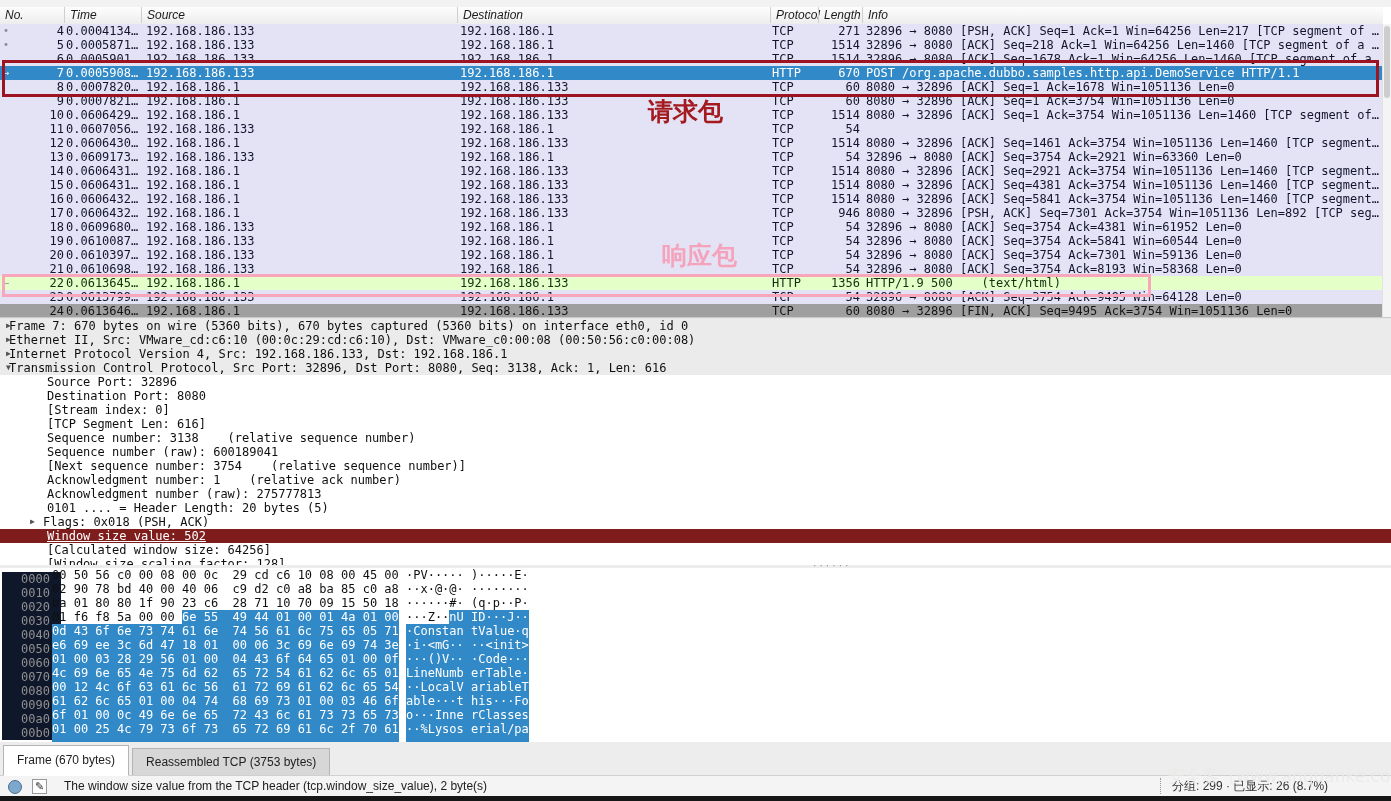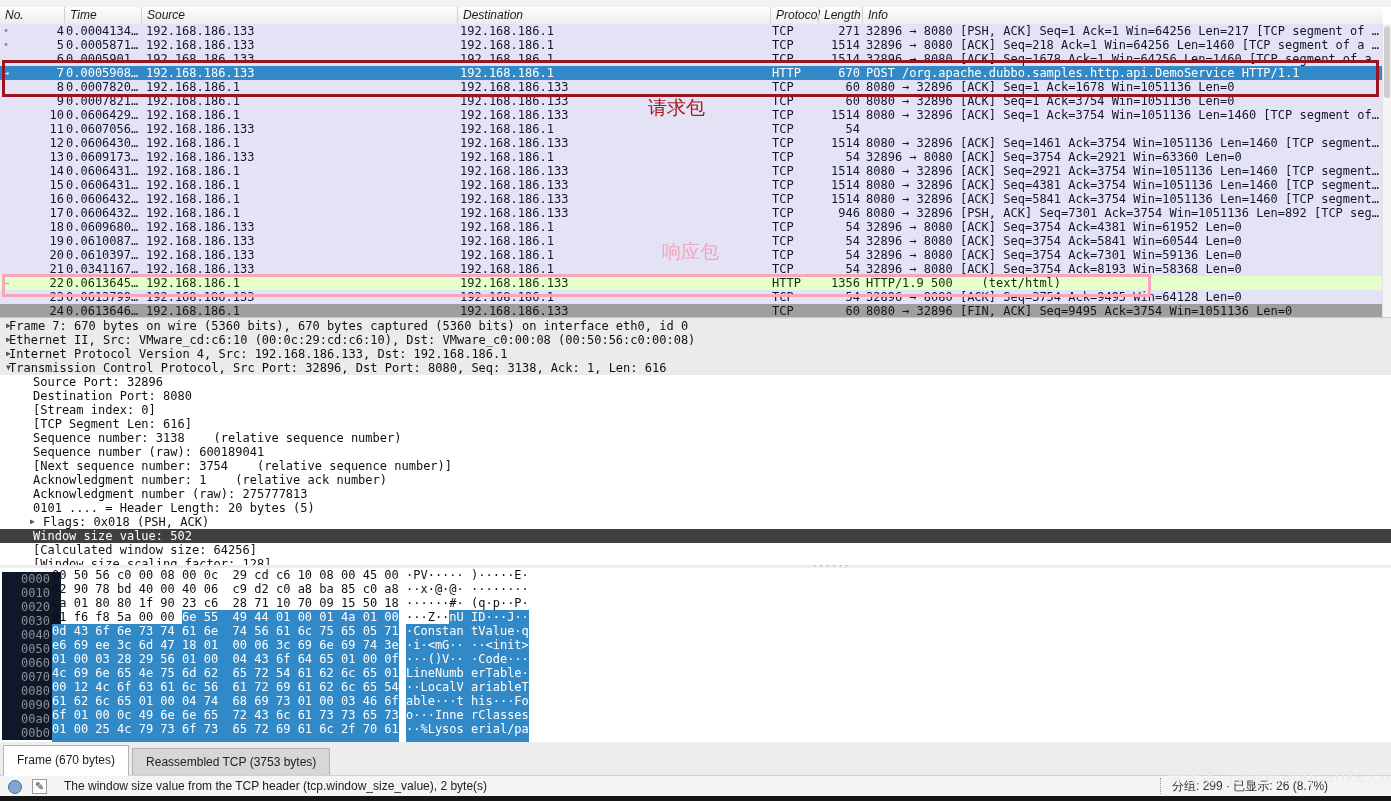--- a/index.html
+++ b/index.html
@@ -39,39 +39,39 @@
   .pproto{left:772px;width:46px;}
   .plen{left:816px;width:44px;text-align:right;}
   .pinfo{left:866px;width:517px;}
 
   .vscroll{position:absolute;right:0;top:17px;width:8px;height:293px;background:#f4f4f4;border-left:1px solid #e2e2e2;}
   .vthumb{position:absolute;left:1px;top:2px;width:6px;height:72px;background:#cdcdcd;border-radius:3px;}
 
   
   .req-box{position:absolute;left:2px;top:60px;width:1371px;height:31px;border:3px solid #9c1421;z-index:4;pointer-events:none;}
   .resp-box{position:absolute;left:2px;top:274px;width:1143px;height:17px;border:3px solid #f7a6bc;z-index:4;pointer-events:none;}
-  .anno-label{position:absolute;z-index:4;font-family:"DejaVu Sans",sans-serif;font-weight:normal;font-size:19px;pointer-events:none;}
+  .anno-label{position:absolute;z-index:4;font-family:"DejaVu Sans",sans-serif;font-weight:bold;font-size:25px;pointer-events:none;}
   .req-label{left:648px;top:95px;color:#a31b1f;}
   .resp-label{left:662px;top:239px;color:#f5a3bd;}
 
   
   .split1{position:absolute;left:0;top:317px;width:1391px;height:2px;background:#e6e6e6;border-top:1px solid #cacaca;}
   .split2{position:absolute;left:0;top:565px;width:1391px;height:3px;background:#ededed;}
   .split2 .dots{position:absolute;left:812px;top:-4px;color:#9a9a9a;font-size:9px;letter-spacing:1px;}
 
   
   .details{position:absolute;left:0;top:319px;width:1391px;height:246px;background:#fff;overflow:hidden;}
   .dline{position:relative;height:14px;line-height:14px;white-space:pre;color:#0f0f0f;}
   .dline.top{background:#ebebeb;}
-  .dline.selected{background:#404040;color:#fff;}
+  .dline.selected{background:#7f1d1d;color:#fff;text-decoration:underline;}
   .dtri{position:absolute;top:0;height:14px;color:#555;font-size:8px;line-height:14px;}
   .dtext{display:block;overflow:hidden;height:14px;}
   .ind0 .dtri{left:6px;}
   .ind0 .dtext{padding-left:9px;}
-  .ind1 .dtext{padding-left:33px;}
+  .ind1 .dtext{padding-left:47px;}
   .ind1.hasexp .dtri{left:30px;}
   .ind1.hasexp .dtext{padding-left:43px;}
 
   
   .hexpane{position:absolute;left:0;top:568px;width:1391px;height:174px;background:#fff;overflow:hidden;}
   .hrow{position:relative;height:14px;line-height:14px;white-space:pre;color:#101010;}
   .hoff{position:absolute;left:2px;top:4px;width:40px;height:14px;background:#0f172a;color:#909090;padding-left:19px;}
   .hhex{position:absolute;left:52px;top:0;}
   .hasc{position:absolute;left:406px;top:0;}
   .hl{background:#3189c8;color:#fff;}
@@ -129,21 +129,21 @@
         <div class="prow "><span class="pmark"></span><span class="pno">11</span><span class="ptime">0.0607056…</span><span class="psrc">192.168.186.133</span><span class="pdst">192.168.186.1</span><span class="pproto">TCP</span><span class="plen">54</span></div>
         <div class="prow "><span class="pmark"></span><span class="pno">12</span><span class="ptime">0.0606430…</span><span class="psrc">192.168.186.1</span><span class="pdst">192.168.186.133</span><span class="pproto">TCP</span><span class="plen">1514</span><span class="pinfo">8080 → 32896 [ACK] Seq=1461 Ack=3754 Win=1051136 Len=1460 [TCP segment…</span></div>
         <div class="prow "><span class="pmark"></span><span class="pno">13</span><span class="ptime">0.0609173…</span><span class="psrc">192.168.186.133</span><span class="pdst">192.168.186.1</span><span class="pproto">TCP</span><span class="plen">54</span><span class="pinfo">32896 → 8080 [ACK] Seq=3754 Ack=2921 Win=63360 Len=0</span></div>
         <div class="prow "><span class="pmark"></span><span class="pno">14</span><span class="ptime">0.0606431…</span><span class="psrc">192.168.186.1</span><span class="pdst">192.168.186.133</span><span class="pproto">TCP</span><span class="plen">1514</span><span class="pinfo">8080 → 32896 [ACK] Seq=2921 Ack=3754 Win=1051136 Len=1460 [TCP segment…</span></div>
         <div class="prow "><span class="pmark"></span><span class="pno">15</span><span class="ptime">0.0606431…</span><span class="psrc">192.168.186.1</span><span class="pdst">192.168.186.133</span><span class="pproto">TCP</span><span class="plen">1514</span><span class="pinfo">8080 → 32896 [ACK] Seq=4381 Ack=3754 Win=1051136 Len=1460 [TCP segment…</span></div>
         <div class="prow "><span class="pmark"></span><span class="pno">16</span><span class="ptime">0.0606432…</span><span class="psrc">192.168.186.1</span><span class="pdst">192.168.186.133</span><span class="pproto">TCP</span><span class="plen">1514</span><span class="pinfo">8080 → 32896 [ACK] Seq=5841 Ack=3754 Win=1051136 Len=1460 [TCP segment…</span></div>
         <div class="prow "><span class="pmark"></span><span class="pno">17</span><span class="ptime">0.0606432…</span><span class="psrc">192.168.186.1</span><span class="pdst">192.168.186.133</span><span class="pproto">TCP</span><span class="plen">946</span><span class="pinfo">8080 → 32896 [PSH, ACK] Seq=7301 Ack=3754 Win=1051136 Len=892 [TCP seg…</span></div>
         <div class="prow "><span class="pmark"></span><span class="pno">18</span><span class="ptime">0.0609680…</span><span class="psrc">192.168.186.133</span><span class="pdst">192.168.186.1</span><span class="pproto">TCP</span><span class="plen">54</span><span class="pinfo">32896 → 8080 [ACK] Seq=3754 Ack=4381 Win=61952 Len=0</span></div>
         <div class="prow "><span class="pmark"></span><span class="pno">19</span><span class="ptime">0.0610087…</span><span class="psrc">192.168.186.133</span><span class="pdst">192.168.186.1</span><span class="pproto">TCP</span><span class="plen">54</span><span class="pinfo">32896 → 8080 [ACK] Seq=3754 Ack=5841 Win=60544 Len=0</span></div>
         <div class="prow "><span class="pmark"></span><span class="pno">20</span><span class="ptime">0.0610397…</span><span class="psrc">192.168.186.133</span><span class="pdst">192.168.186.1</span><span class="pproto">TCP</span><span class="plen">54</span><span class="pinfo">32896 → 8080 [ACK] Seq=3754 Ack=7301 Win=59136 Len=0</span></div>
-        <div class="prow "><span class="pmark"></span><span class="pno">21</span><span class="ptime">0.0341167…</span><span class="psrc">192.168.186.133</span><span class="pdst">192.168.186.1</span><span class="pproto">TCP</span><span class="plen">54</span><span class="pinfo">32896 → 8080 [ACK] Seq=3754 Ack=8193 Win=58368 Len=0</span></div>
+        <div class="prow "><span class="pmark"></span><span class="pno">21</span><span class="ptime">0.0610698…</span><span class="psrc">192.168.186.133</span><span class="pdst">192.168.186.1</span><span class="pproto">TCP</span><span class="plen">54</span><span class="pinfo">32896 → 8080 [ACK] Seq=3754 Ack=8193 Win=58368 Len=0</span></div>
         <div class="prow green"><span class="pmark">–</span><span class="pno">22</span><span class="ptime">0.0613645…</span><span class="psrc">192.168.186.1</span><span class="pdst">192.168.186.133</span><span class="pproto">HTTP</span><span class="plen">1356</span><span class="pinfo">HTTP/1.9 500    (text/html)</span></div>
         <div class="prow "><span class="pmark"></span><span class="pno">23</span><span class="ptime">0.0613799…</span><span class="psrc">192.168.186.133</span><span class="pdst">192.168.186.1</span><span class="pproto">TCP</span><span class="plen">54</span><span class="pinfo">32896 → 8080 [ACK] Seq=3754 Ack=9495 Win=64128 Len=0</span></div>
         <div class="prow gray"><span class="pmark"></span><span class="pno">24</span><span class="ptime">0.0613646…</span><span class="psrc">192.168.186.1</span><span class="pdst">192.168.186.133</span><span class="pproto">TCP</span><span class="plen">60</span><span class="pinfo">8080 → 32896 [FIN, ACK] Seq=9495 Ack=3754 Win=1051136 Len=0</span></div>
       </div>
     <div class="vscroll">
       <div class="vthumb"></div>
     </div>
   </div>
 
   <div class="req-box"></div>

